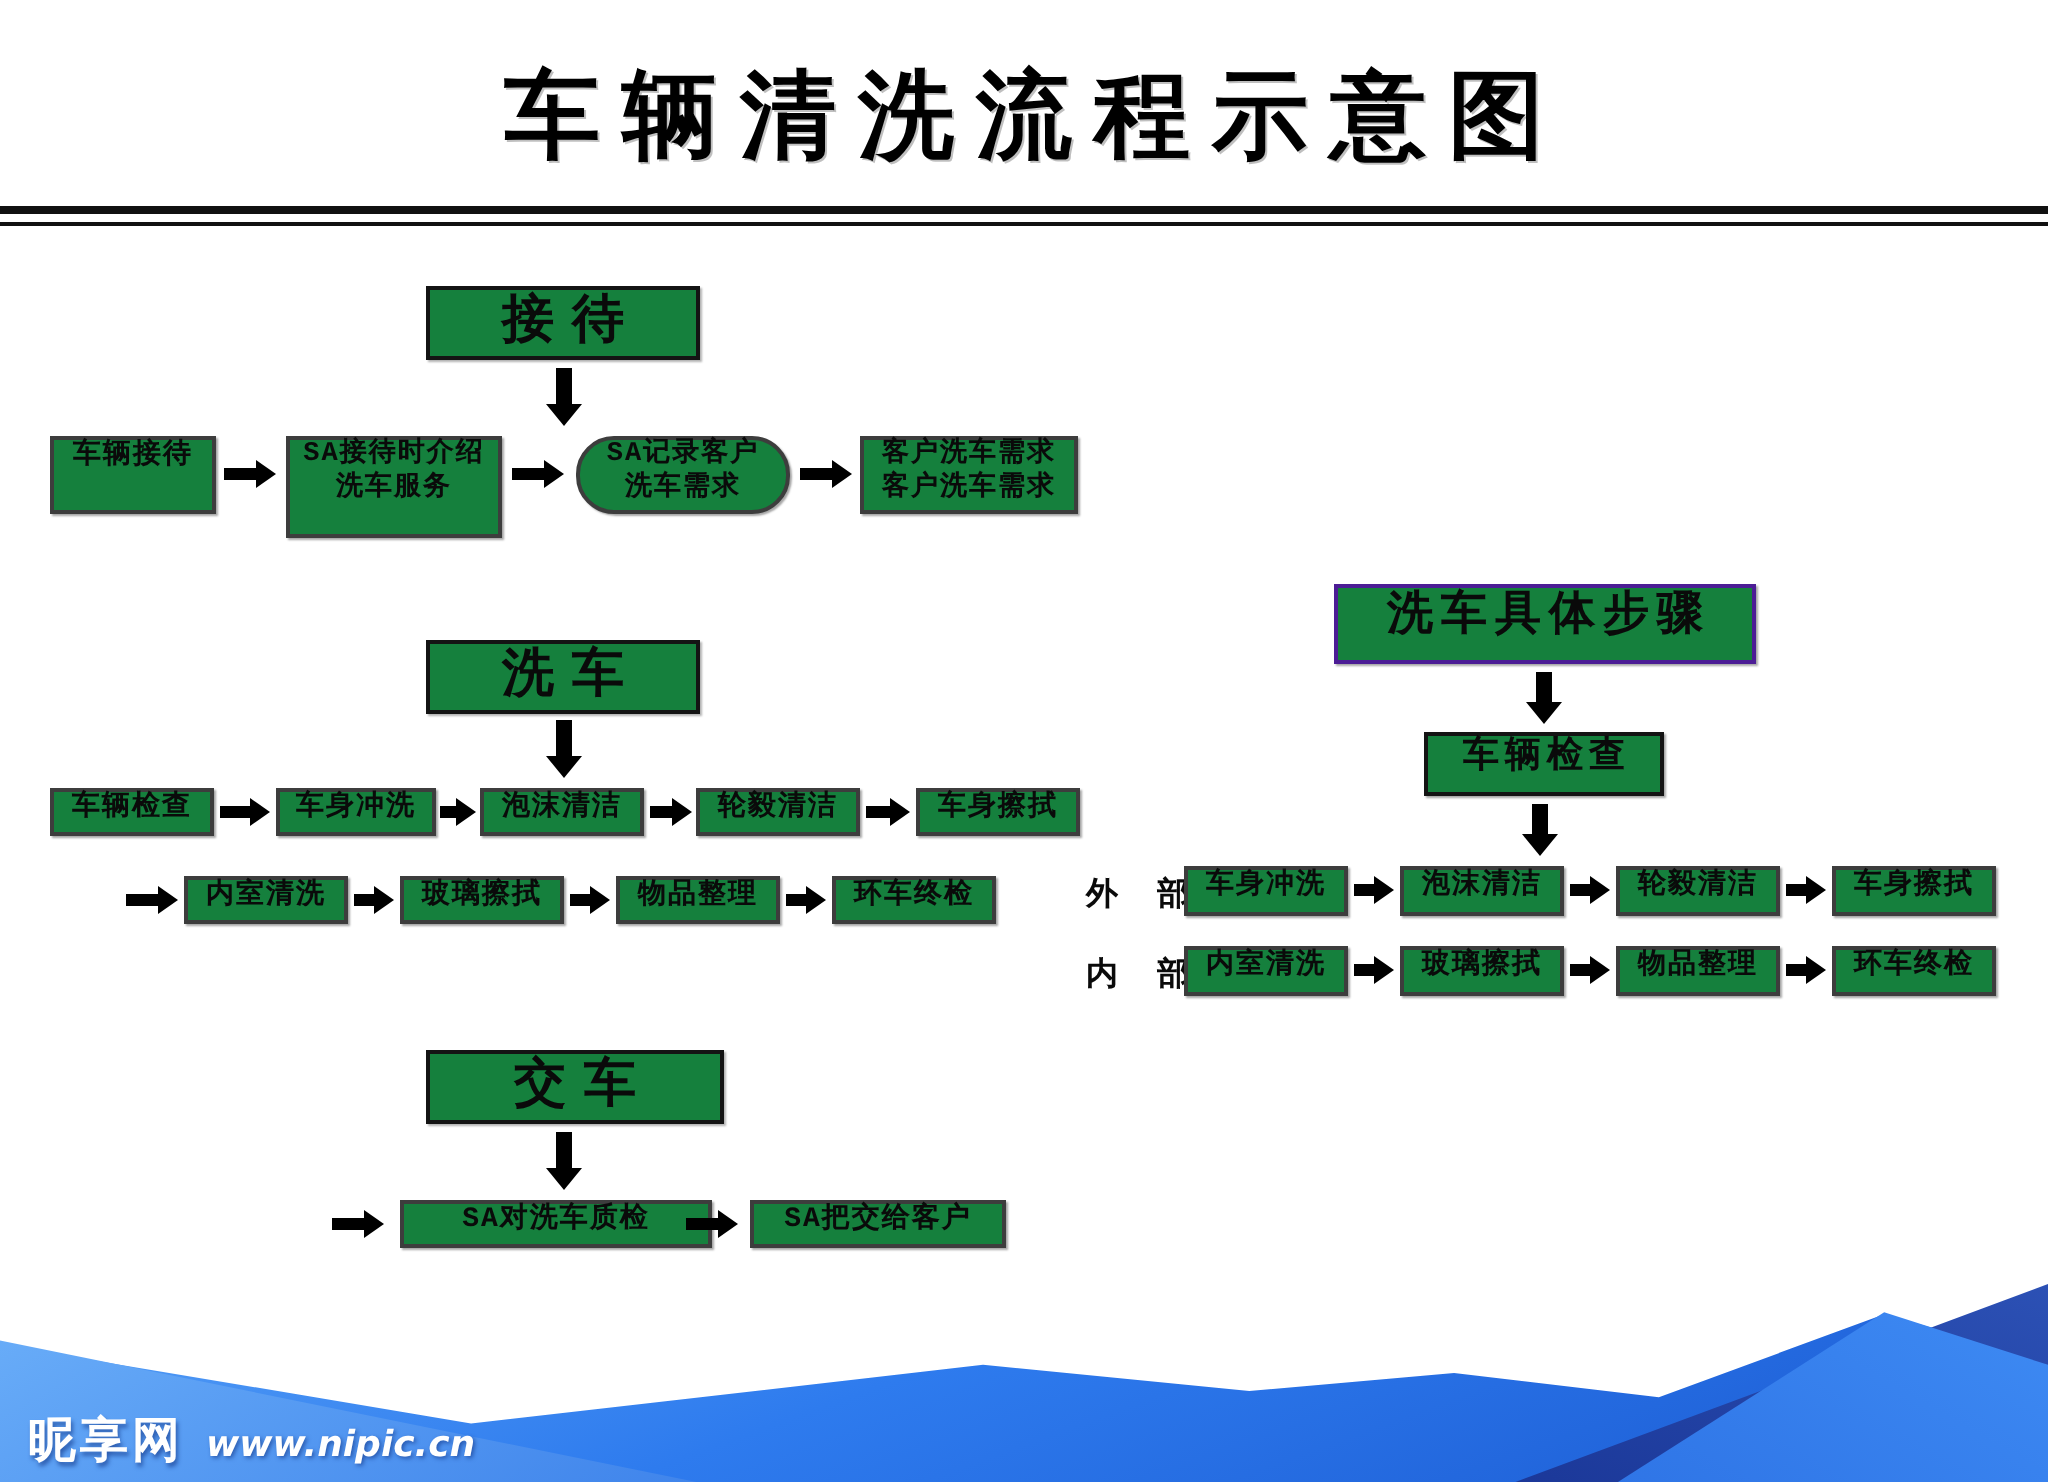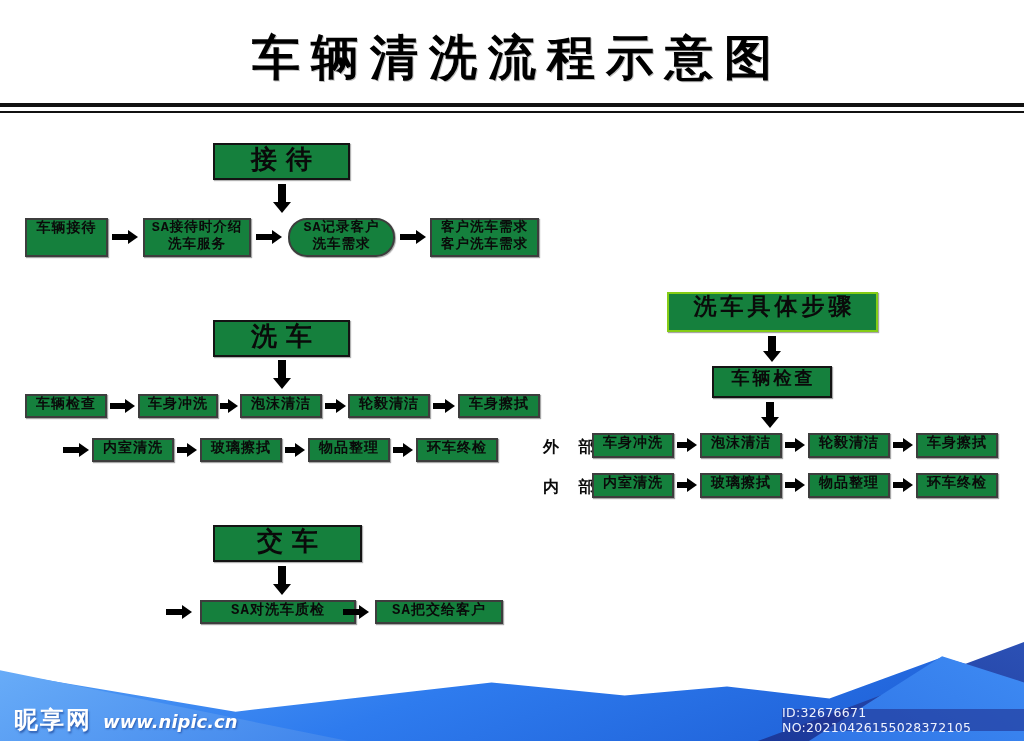--- a/index.html
+++ b/index.html
@@ -18,21 +18,21 @@
   .rule.r2{top:111px;height:2px;}
   
   .node{
     position:absolute;background:#15803d;border:2px solid #3d3d3d;box-sizing:border-box;
     display:flex;flex-direction:column;align-items:center;
     text-align:center;font-size:14px;font-weight:600;letter-spacing:1px;line-height:1.25;
     box-shadow:1px 1px 1px rgba(0,0,0,.35);
     font-family:Liberation Mono, monospace;
   }
   .node.hdr{border:2px solid #141414;font-weight:bold;font-size:26px;letter-spacing:9px;text-indent:9px;box-shadow:1px 1px 1px rgba(0,0,0,.3);}
-  .node.hdr2{border:2px solid #84cc16;font-weight:bold;font-size:23px;letter-spacing:4px;text-indent:4px;}
+  .node.hdr2{border:2px solid #4c1d95;font-weight:bold;font-size:23px;letter-spacing:4px;text-indent:4px;}
   .node.sub{border:2px solid #141414;font-weight:bold;font-size:18px;letter-spacing:3px;text-indent:3px;}
   .node.two{font-size:13.5px;}
   .rowlabel{position:absolute;font-size:16px;font-weight:bold;letter-spacing:7px;color:#0a0a0a;}
   
   .ar{position:absolute;height:14px;}
   .ar::before{content:"";position:absolute;left:0;right:9px;top:4px;height:6px;background:#000;}
   .ar::after{content:"";position:absolute;right:0;top:0;width:0;height:0;
     border-left:10px solid #000;border-top:7px solid transparent;border-bottom:7px solid transparent;}
   .ad{position:absolute;width:18px;}
   .ad::before{content:"";position:absolute;left:5px;width:8px;top:0;bottom:10px;background:#000;}
@@ -69,21 +69,21 @@
 
   <div class="node hdr" style="left:213px;top:143px;width:137px;height:37px;">
       <span>接待</span>
     </div>
   <div class="ad" style="left:273px;top:184px;height:29px;"></div>
 
   <div class="node" style="left:25px;top:218px;width:83px;height:39px;">
       <span>车辆接待</span>
     </div>
   <div class="ar" style="left:112px;top:230px;width:26px;"></div>
-  <div class="node two" style="left:143px;top:218px;width:108px;height:39px;">
+  <div class="node two" style="left:143px;top:218px;width:108px;height:51px;">
     <span>SA接待时介绍</span>
     <span>洗车服务</span>
   </div>
   <div class="ar" style="left:256px;top:230px;width:26px;"></div>
   <div class="node two" style="left:288px;top:218px;width:107px;height:39px;border-radius:19px;">
     <span>SA记录客户</span>
     <span>洗车需求</span>
   </div>
   <div class="ar" style="left:400px;top:230px;width:26px;"></div>
   <div class="node two" style="left:430px;top:218px;width:109px;height:39px;">
@@ -188,22 +188,19 @@
   <div class="ar" style="left:343px;top:605px;width:26px;"></div>
   <div class="node" style="left:375px;top:600px;width:128px;height:24px;">
       <span>SA把交给客户</span>
     </div>
 
   <div class="footer">
     <div class="fm f1"></div>
     <div class="fm f2"></div>
     <div class="fm f3"></div>
     <div class="fm f4"></div>
-    <div class="id-strip">
-      <span>ID:32676671 NO:20210426155028372105</span>
-    </div>
     <div class="brand">
       <span class="site">昵享网</span>
       <span class="url">www.nipic.cn</span>
     </div>
   </div>
 
 </div>
 
 </body></html>

